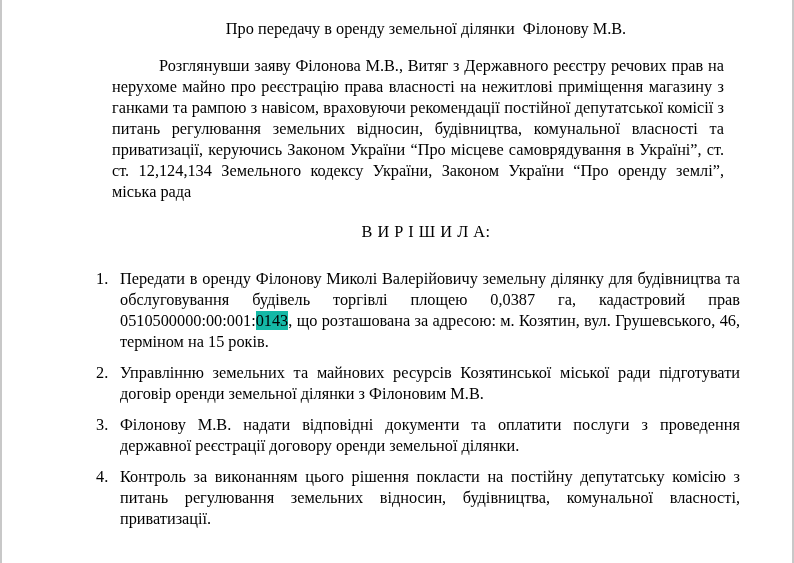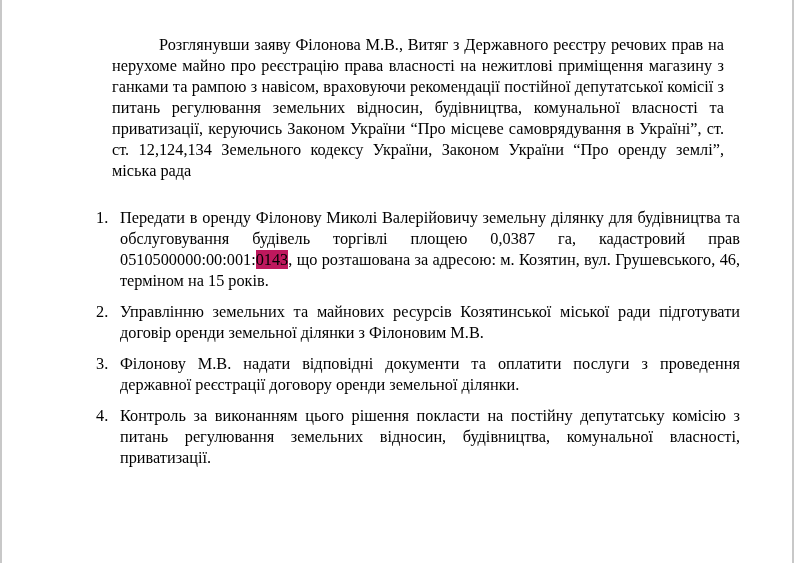--- a/index.html
+++ b/index.html
@@ -66,33 +66,35 @@
       padding-left: 24px;
       margin: 0 0 10px 0;
       text-align: justify;
     }
     .num {
       position: absolute;
       left: 0;
       top: 0;
     }
     .hl {
-      background: #be185d;
+      background: #14b8a6;
     }
   </style>
 </head>
 <body>
 
 <div class="page-border-left"></div>
 <div class="page-border-right"></div>
 
 <div class="doc">
+  <p class="title">Про передачу в оренду земельної ділянки  Філонову М.В.</p>
 
   <p class="preamble">Розглянувши заяву Філонова М.В.,  Витяг з Державного реєстру речових прав на нерухоме майно про реєстрацію права власності на нежитлові приміщення магазину з ганками та рампою з навісом, враховуючи рекомендації постійної депутатської комісії з питань регулювання земельних відносин, будівництва, комунальної власності та приватизації, керуючись  Законом України “Про місцеве самоврядування в Україні”, ст. ст. 12,124,134 Земельного кодексу України,  Законом України “Про оренду землі”, міська рада</p>
 
+  <p class="decision">В И Р І Ш И Л А:</p>
 
   <ol class="items">
     <li>
       <span class="num">1.</span>
       <span><span>Передати в оренду Філонову Миколі Валерійовичу земельну ділянку для будівництва та обслуговування будівель торгівлі площею 0,0387 га, кадастровий прав 0510500000:00:001:</span><span class="hl">0143</span><span>, що розташована за адресою:  м. Козятин, вул. Грушевського, 46, терміном на 15 років.</span></span>
     </li>
     <li>
       <span class="num">2.</span>
       <span>Управлінню земельних та майнових ресурсів Козятинської міської ради підготувати договір оренди земельної ділянки з Філоновим М.В.</span>
     </li>

